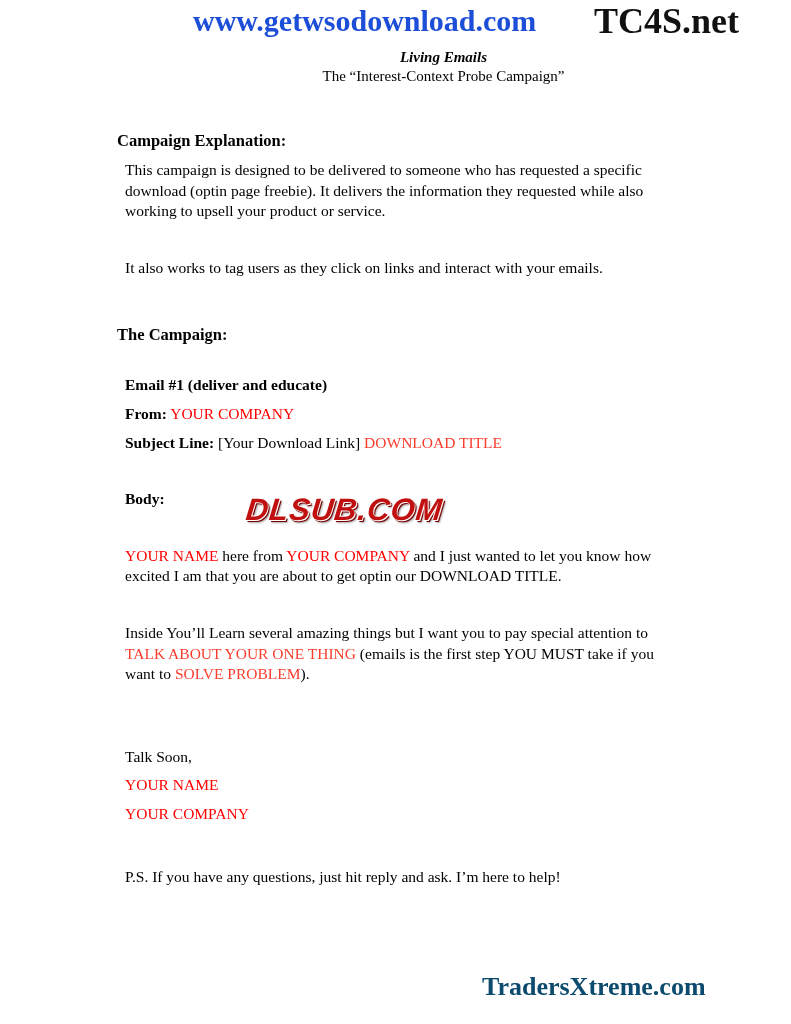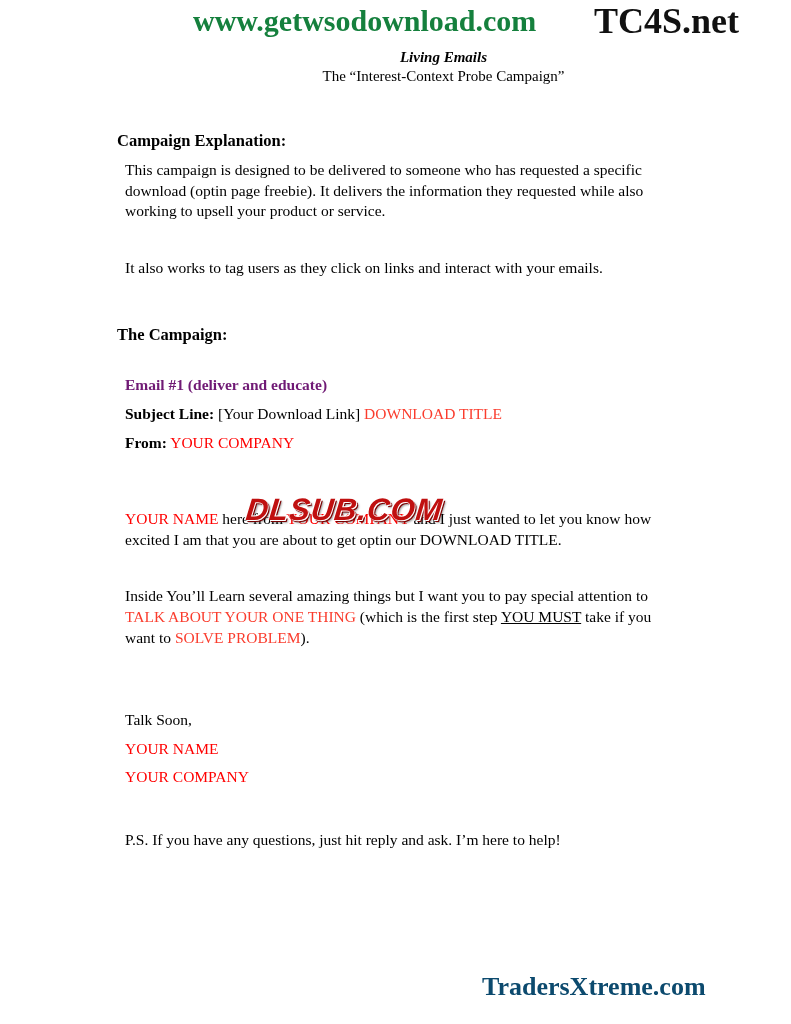--- a/index.html
+++ b/index.html
@@ -17,21 +17,21 @@
   }
 
   
   .wm-top-left {
     position: absolute;
     left: 193px;
     top: 4px;
     font-family: "Liberation Serif", serif;
     font-size: 30px;
     font-weight: bold;
-    color: #15803d;
+    color: #1d4ed8;
     letter-spacing: 0px;
     white-space: nowrap;
     text-shadow: 1px 1px 0 rgba(255,255,255,0.55);
   }
   .wm-top-right {
     position: absolute;
     left: 594px;
     top: 0px;
     font-family: "Liberation Serif", serif;
     font-size: 36px;
@@ -109,28 +109,28 @@
     font-size: 16.5px;
     margin: 12px 0 1px 0;
   }
   p {
     margin: 8px;
   }
   .gap-md { height: 20px; }
   .gap-lg { height: 26px; }
 
   .email-head {
-    color: #701a75;
+    color: #000000;
     font-weight: bold;
     font-size: 15.5px;
   }
   .lbl { font-weight: bold; }
   .red { color: #ff0000; }
   .red-dark { color: #fa3c2d; }
-  .u { text-decoration: underline; }
+  .u { }
   .body-lbl { font-weight: bold; }
 </style>
 </head>
 <body>
 
 <div class="page">
 
   <div class="doc-head">
     <div class="title">Living Emails</div>
     <div class="subtitle">The “Interest-Context Probe Campaign”</div>
@@ -144,40 +144,41 @@
     <div class="gap-md"></div>
     <p>It also works to tag users as they click on links and interact with your emails.</p>
 
     <div class="gap-lg"></div>
     <div class="h-sec">The Campaign:</div>
 
     <div class="gap-md"></div>
     <p class="email-head">Email #1 (deliver and educate)</p>
 
     <p>
+      <span class="lbl">From:</span>
+      <span class="red">YOUR COMPANY</span>
+    </p>
+
+    <p>
       <span class="lbl">Subject Line:</span>
       <span>[Your Download Link]</span>
       <span class="red-dark">DOWNLOAD TITLE</span>
     </p>
 
-    <p>
-      <span class="lbl">From:</span>
-      <span class="red">YOUR COMPANY</span>
-    </p>
-
     <div class="gap-md"></div>
+    <p class="body-lbl">Body:</p>
 
     <div class="gap-md"></div>
     <p>
       <span class="red">YOUR NAME</span><span> here from </span><span class="red">YOUR COMPANY</span><span> and I just wanted to let you know how excited I am that you are about to get optin our DOWNLOAD TITLE.</span>
     </p>
 
     <div class="gap-md"></div>
     <p>
-      <span>Inside You’ll Learn several amazing things but I want you to pay special attention to </span><span class="red-dark">TALK ABOUT YOUR ONE THING</span><span> (which is the first step </span><span class="u">YOU MUST</span><span> take if you want to </span><span class="red-dark">SOLVE PROBLEM</span><span>).</span>
+      <span>Inside You’ll Learn several amazing things but I want you to pay special attention to </span><span class="red-dark">TALK ABOUT YOUR ONE THING</span><span> (emails is the first step </span><span class="u">YOU MUST</span><span> take if you want to </span><span class="red-dark">SOLVE PROBLEM</span><span>).</span>
     </p>
 
     <div class="gap-md"></div>
 
     <div class="gap-lg"></div>
     <p>Talk Soon,</p>
     <p class="red">YOUR NAME</p>
     <p class="red">YOUR COMPANY</p>
 
     <div class="gap-lg"></div>

